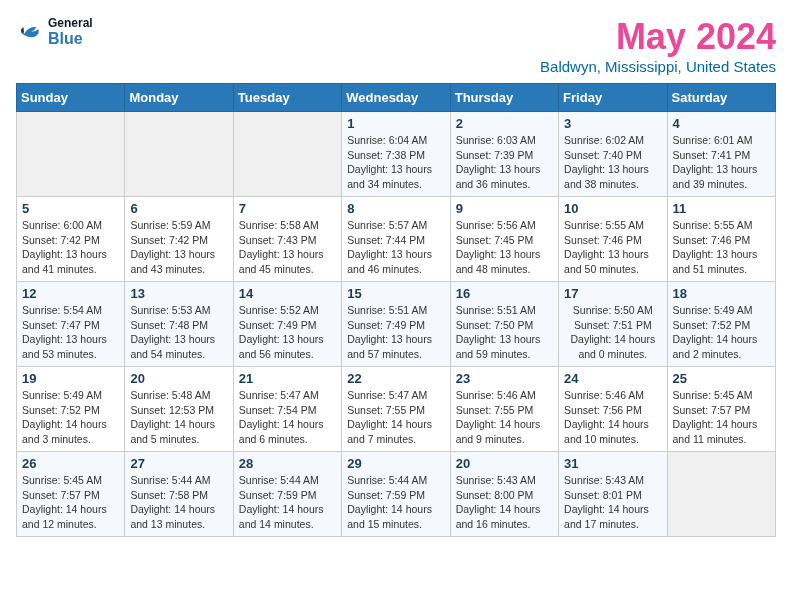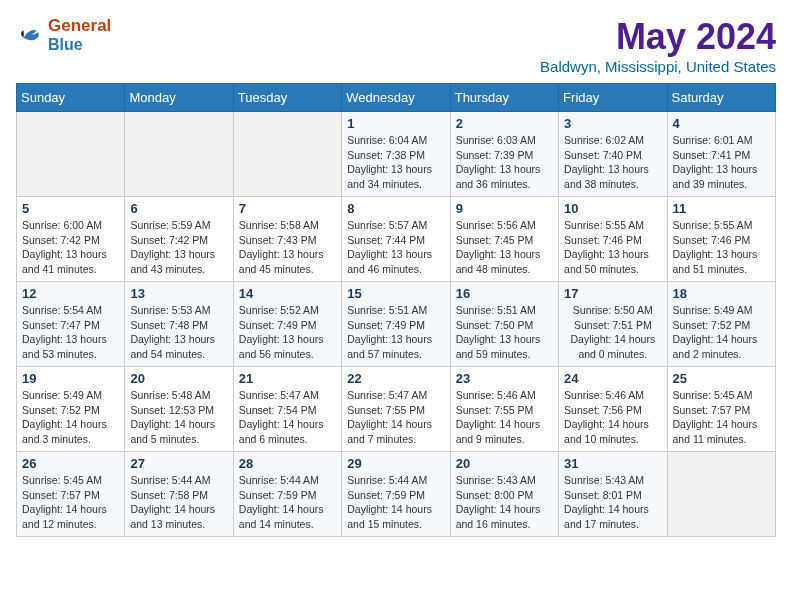--- a/index.html
+++ b/index.html
@@ -24,36 +24,36 @@
     .logo-bird {
       width: 28px;
       height: 28px;
     }
     .title-block {
       text-align: right;
     }
     .month-title {
       font-size: 36px;
       font-weight: bold;
-      color: #4c1d95;
+      color: #ec4899;
     }
     .location {
       font-size: 15px;
       color: #0369a1;
     }
     table {
       width: 100%;
       border-collapse: collapse;
       table-layout: fixed;
     }
     thead th {
       background: #2979b8;
       color: #fff;
       font-size: 13px;
-      font-weight: normal;
+      font-weight: bold;
       padding: 6px 4px;
       text-align: left;
       border: 1px solid #2166a0;
     }
     tbody td {
       border: 1px solid #ccc;
       vertical-align: top;
       padding: 4px 5px;
       min-height: 80px;
       height: 85px;
@@ -81,21 +81,21 @@
 </head>
 <body>
 
 <div class="header">
   <div class="logo">
     <svg class="logo-bird" viewBox="0 0 30 30">
       <path d="M8,18 Q14,8 22,10 Q20,14 16,15 Q20,15 24,12 Q26,17 20,20 Q14,22 8,18Z" fill="#2979b8"></path>
       <path d="M6,16 Q4,12 8,10 Q9,14 8,18Z" fill="#1a3a5c"></path>
     </svg>
     <div>
-      <div style="font-size:17px;font-weight:bold;color:#c2410c;">General</div>
+      <div style="font-size:12px;font-weight:bold;color:#0f172a;">General</div>
       <div style="font-size:16px;font-weight:bold;color:#2979b8;">Blue</div>
     </div>
   </div>
   <div class="title-block">
     <div class="month-title">May 2024</div>
     <div class="location">Baldwyn, Mississippi, United States</div>
   </div>
 </div>
 
 <table>

